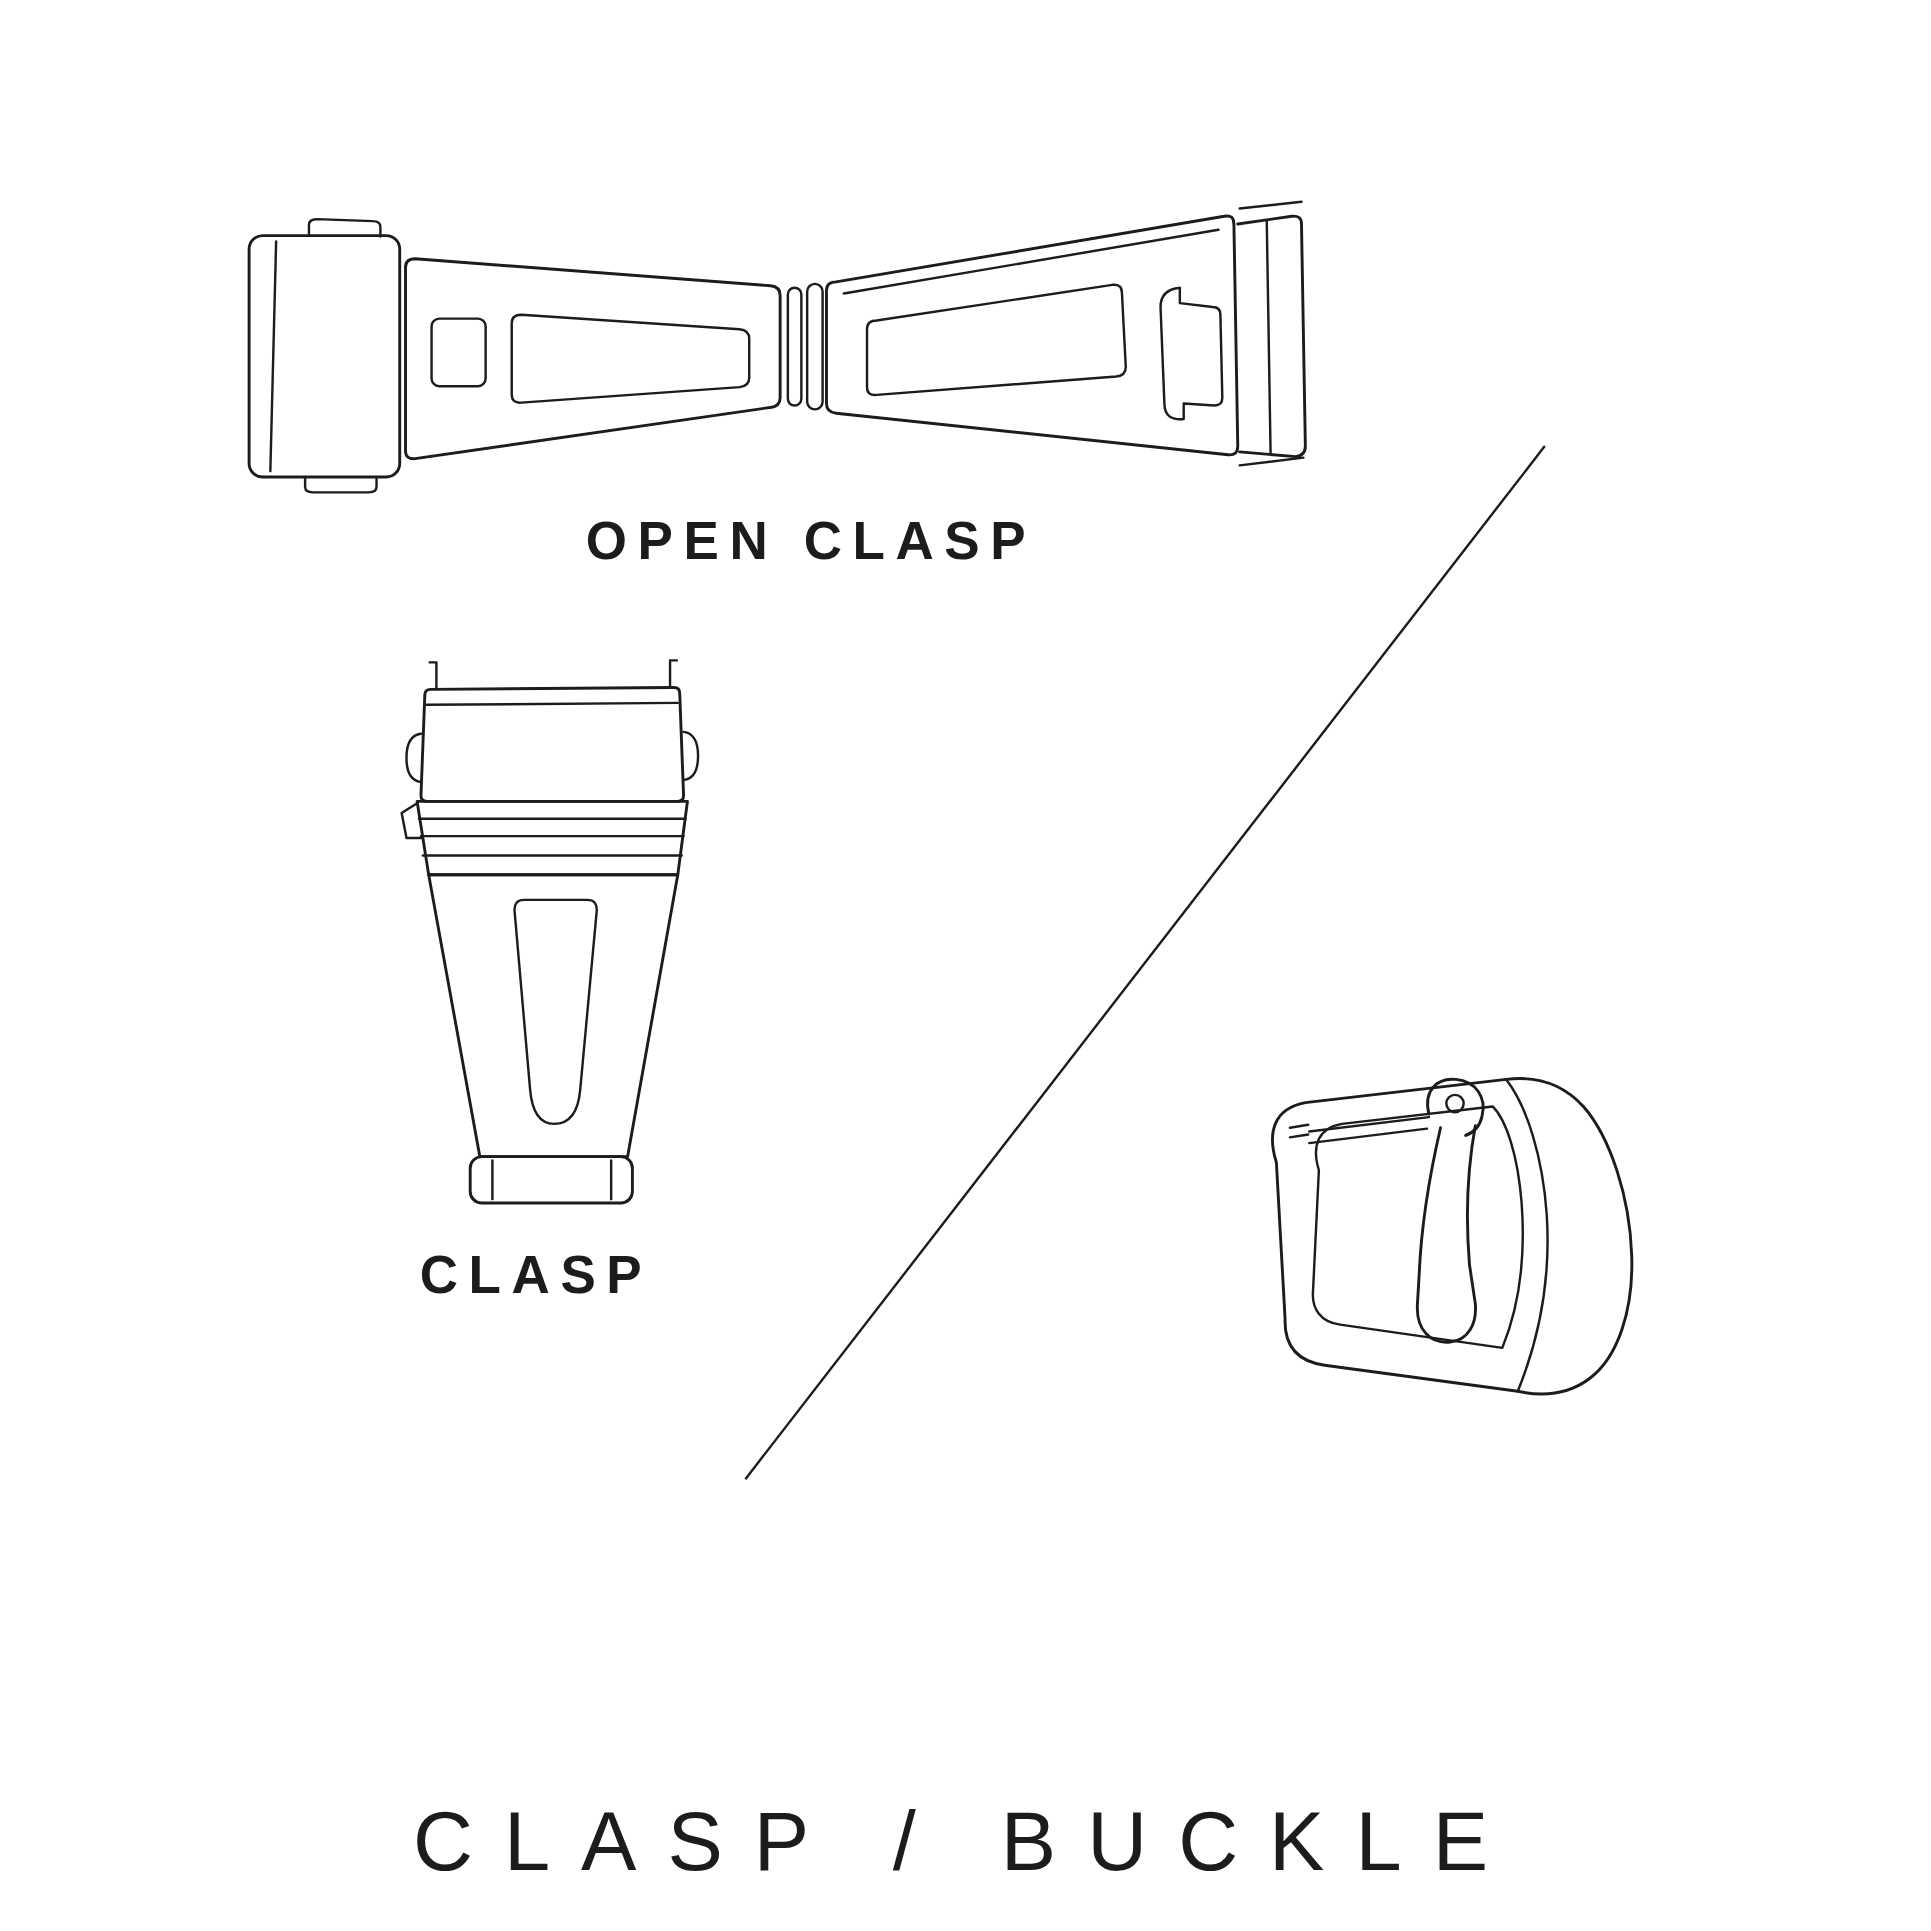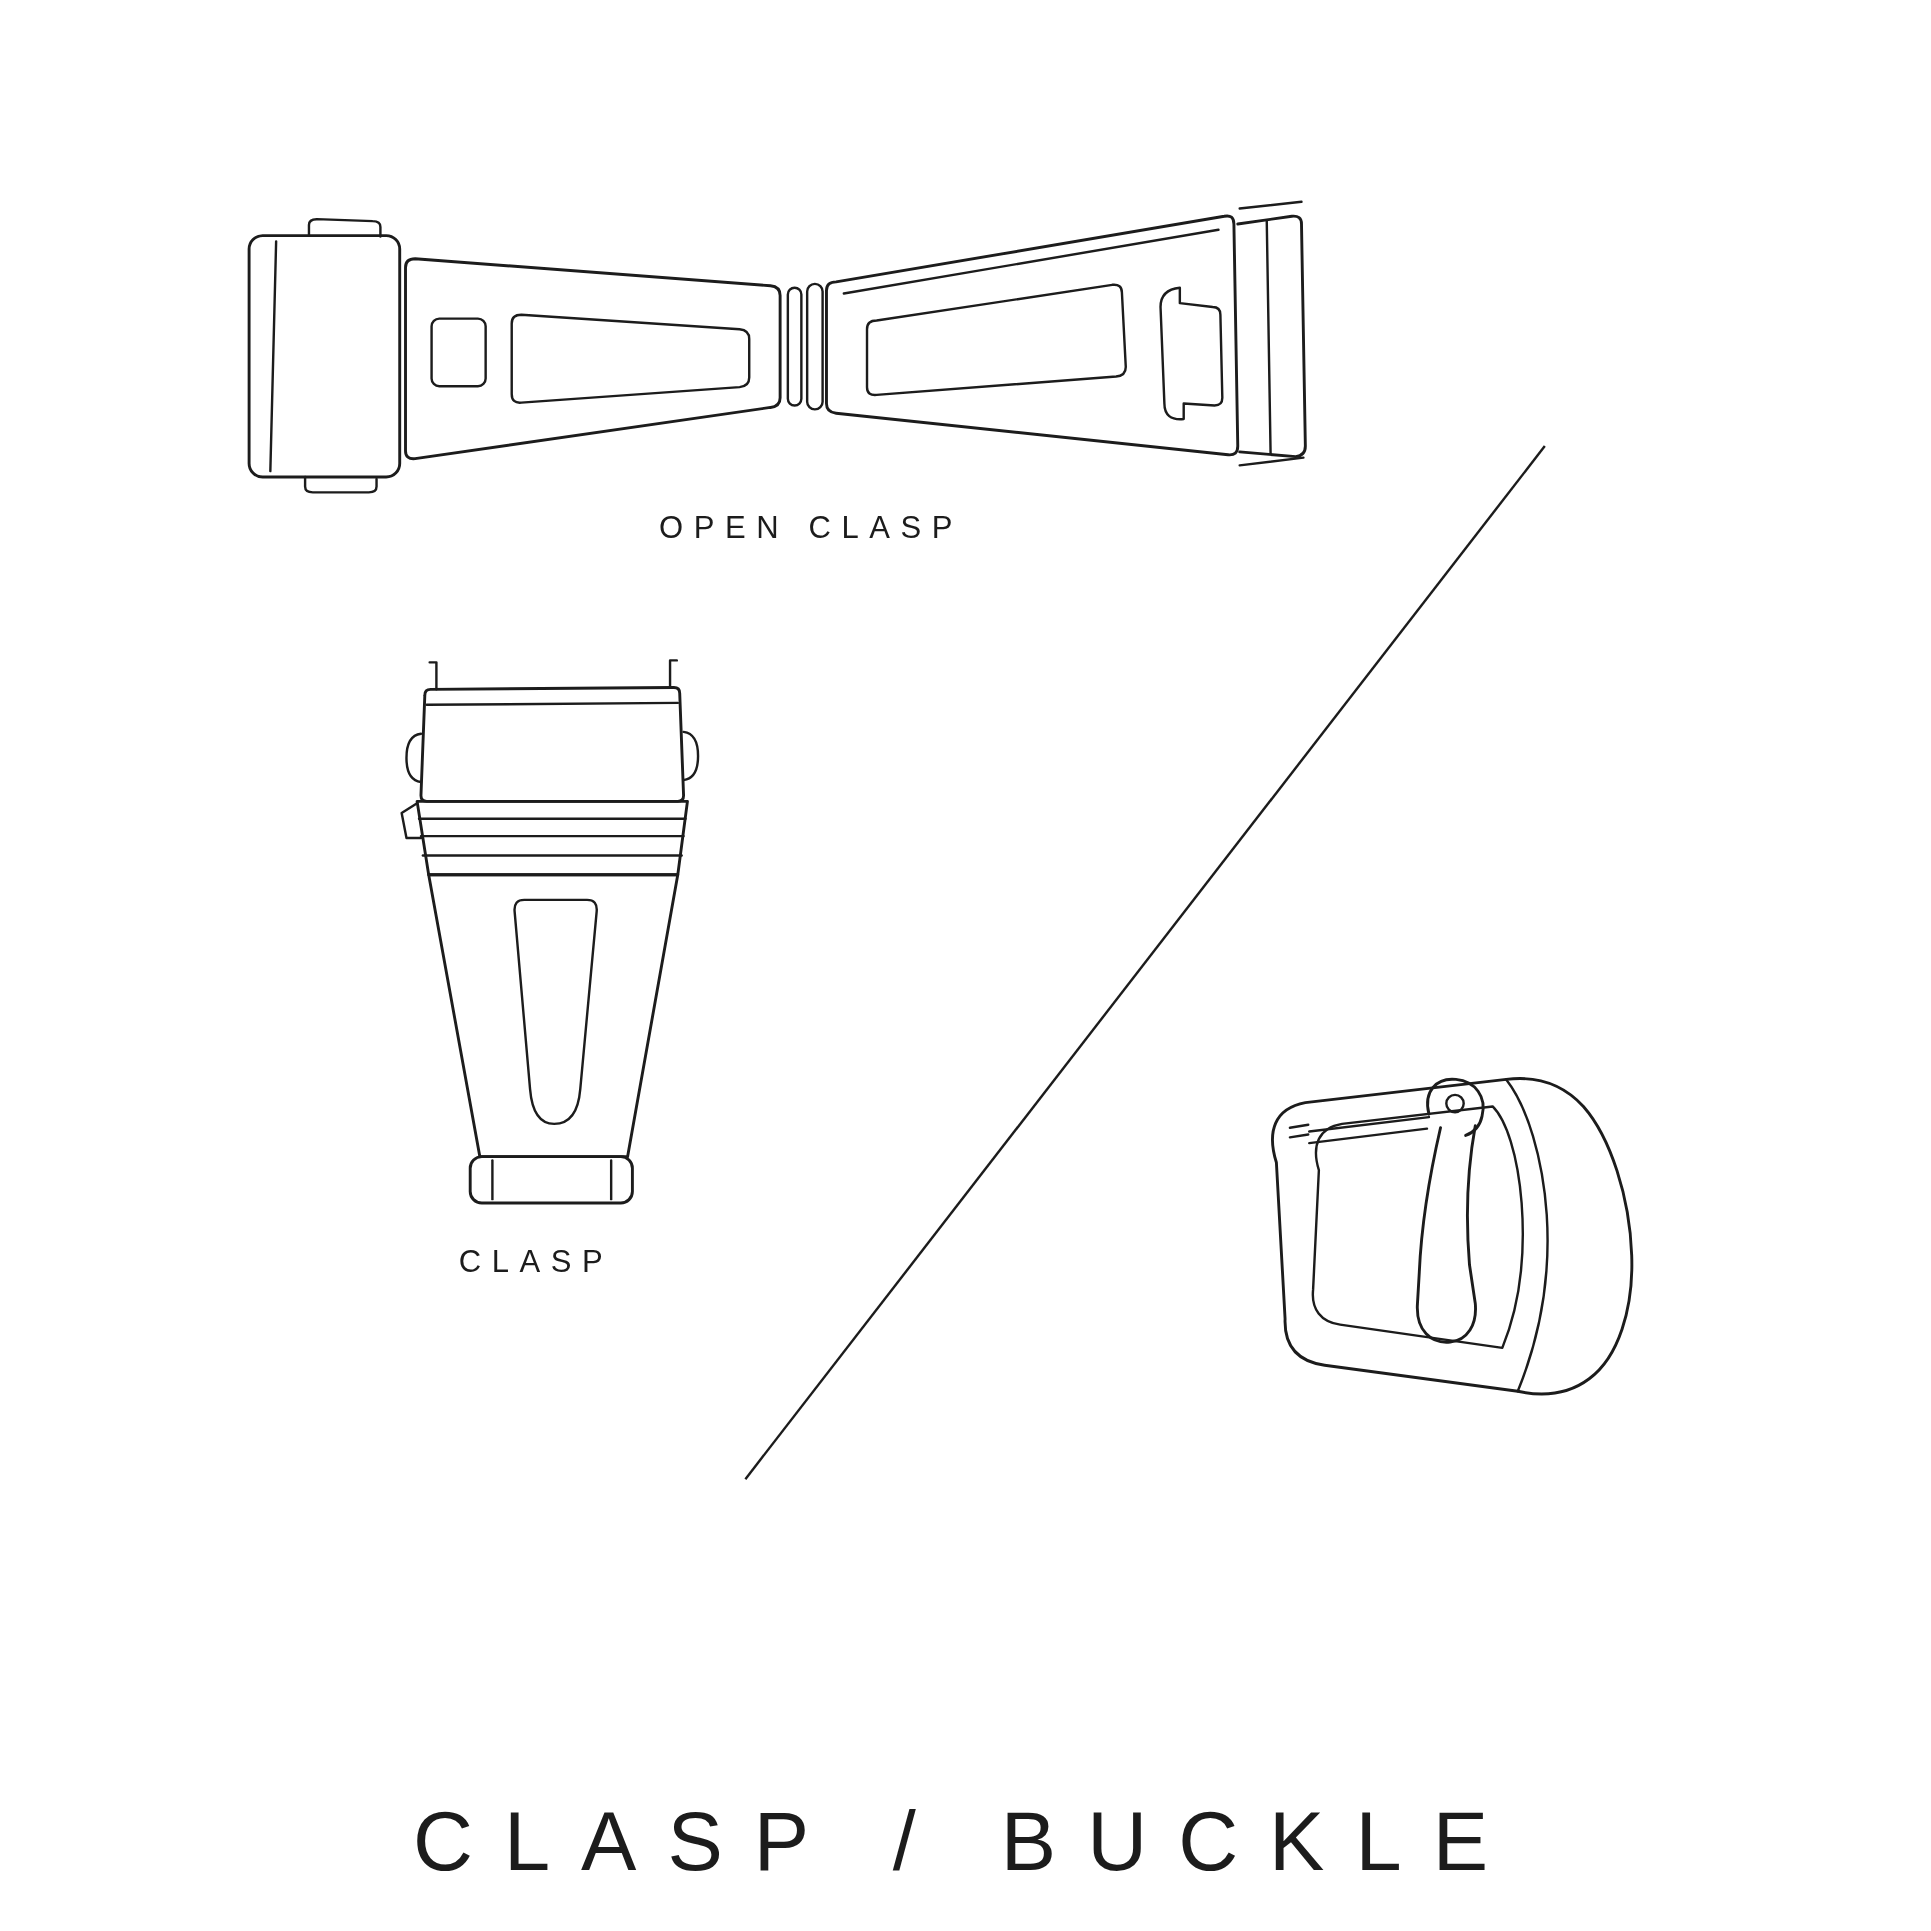--- a/index.html
+++ b/index.html
@@ -18,24 +18,24 @@
     stroke: var(--ink, #1c1c1c);
     stroke-width: 3;
     stroke-linejoin: round;
     stroke-linecap: round;
   }
   .thin { stroke-width: 2.5; }
   .caption {
     position: absolute;
     transform: translateX(-50%);
     color: var(--ink, #1c1c1c);
-    font-size: 31px;
+    font-size: 53px;
     letter-spacing: 10.6px;
     white-space: nowrap;
-    font-weight: 400;
+    font-weight: 700;
   }
   .big-title {
     position: absolute;
     transform: translateX(-50%);
     color: var(--ink, #1c1c1c);
     font-size: 83px;
     letter-spacing: 31px;
     white-space: nowrap;
     font-weight: 400;
   }

